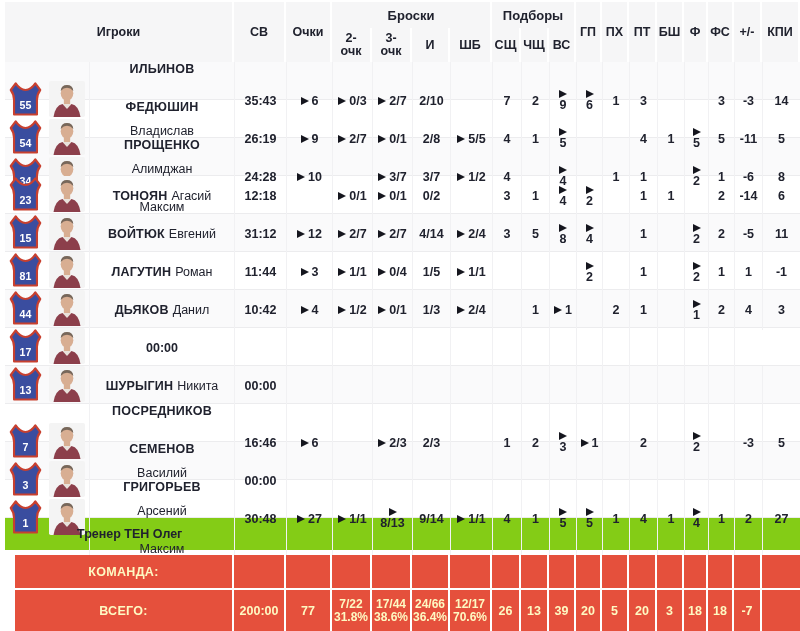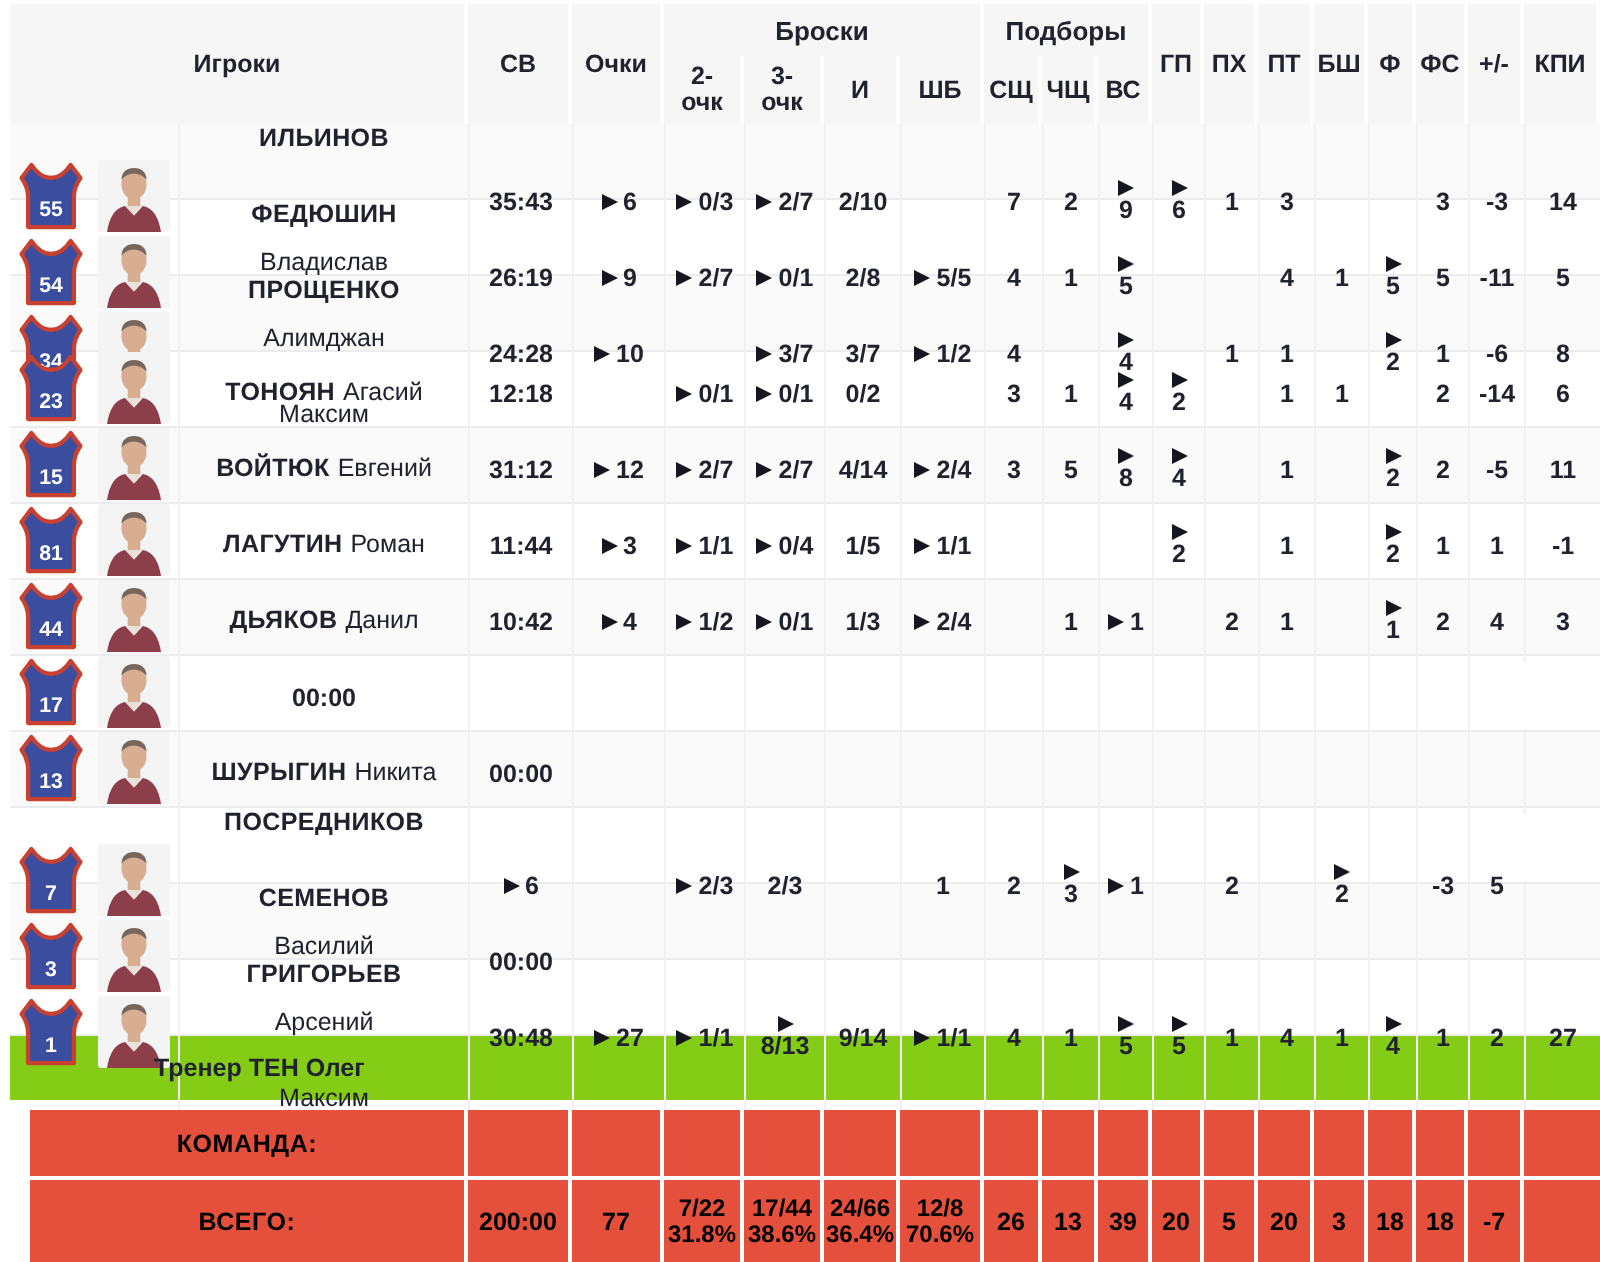--- a/index.html
+++ b/index.html
@@ -25,21 +25,21 @@
   .c.namecell{flex-direction:column;line-height:15px;font-size:12.5px;text-align:center;border-left:1px solid var(--colline);gap:47px;}
   .c.namecell .sur{font-weight:700;letter-spacing:.2px;}
   .c.namecell .oneline .sur{margin-right:4px;}
   .tri{display:inline-block;width:0;height:0;border-left:8px solid #15161E;border-top:4.5px solid transparent;border-bottom:4.5px solid transparent;}
   .play-inline{display:inline-flex;align-items:center;gap:3px;}
   .play-stack{display:flex;flex-direction:column;align-items:center;gap:1px;line-height:12px;}
   
   .coach-row{height:32px;display:flex;align-items:center;padding-left:72px;font-weight:700;font-size:12.5px;margin-bottom:5px;background:#84cc16;}
   
   .team-row{display:grid;grid-template-columns:219px var(--statcols);margin-left:10px;width:785px;}
-  .team-row .rc{background:var(--accent);color:#000000;display:flex;flex-direction:column;align-items:center;justify-content:center;height:100%;border-right:2px solid #fff;font-weight:700;font-size:12.5px;line-height:14px;}
+  .team-row .rc{background:var(--accent);color:#fef9c3;display:flex;flex-direction:column;align-items:center;justify-content:center;height:100%;border-right:2px solid #fff;font-weight:700;font-size:12.5px;line-height:14px;}
   .team-row .rc:last-child{border-right:none;}
   .team-row .rc .pct{font-size:12px;line-height:13px;font-weight:700;}
   .team-row.first{height:33px;}
   .team-row.second{height:41px;margin-top:2px;}
   .team-row .rlabel{font-size:12.5px;letter-spacing:.3px;}
   svg text{font-family:"Liberation Sans","DejaVu Sans",sans-serif;}
 </style>
 </head>
 <body>
 
@@ -737,20 +737,23 @@
               <path d="M15 25.5 L20 31 L25 25.5 Z" fill="#E9E2DB"></path>
               <ellipse cx="20" cy="13.5" rx="7" ry="8.5" fill="#D8AE92"></ellipse>
               <path d="M13 11 Q13.5 4.5 20 4.5 Q26.5 4.5 27 11 Q24 7.5 20 7.5 Q16 7.5 13 11 Z" fill="#77675A"></path>
             </svg></span>
         </div>
         <div class="c namecell">
           <span class="sur">ПОСРЕДНИКОВ</span>
           <span class="first">Василий</span>
         </div>
         <div class="c stat">
+          <span>16:46</span>
+        </div>
+        <div class="c stat">
           <span class="play-inline">
             <span class="tri"></span>
             <span>6</span>
           </span>
         </div>
         <div class="c stat"></div>
         <div class="c stat">
           <span class="play-inline">
             <span class="tri"></span>
             <span>2/3</span>
@@ -970,21 +973,21 @@
       </div>
       <div class="rc">
         <span class="pct">17/44</span>
         <span class="pct">38.6%</span>
       </div>
       <div class="rc">
         <span class="pct">24/66</span>
         <span class="pct">36.4%</span>
       </div>
       <div class="rc">
-        <span class="pct">12/8</span>
+        <span class="pct">12/17</span>
         <span class="pct">70.6%</span>
       </div>
       <div class="rc">
         <span>26</span>
       </div>
       <div class="rc">
         <span>13</span>
       </div>
       <div class="rc">
         <span>39</span>

